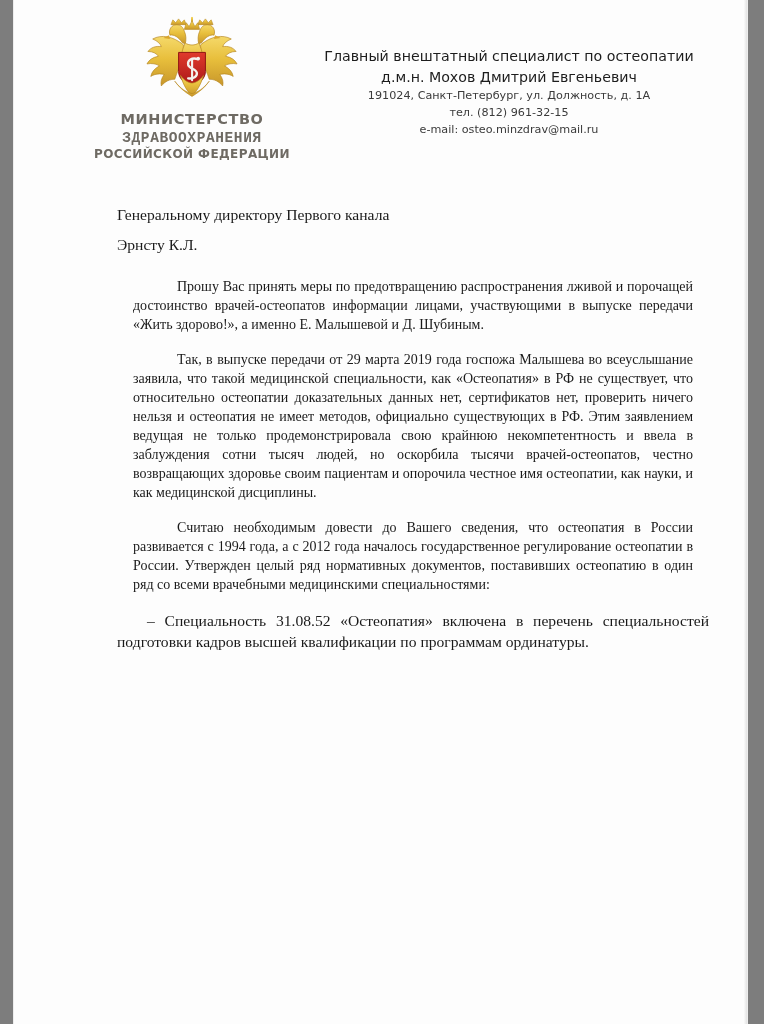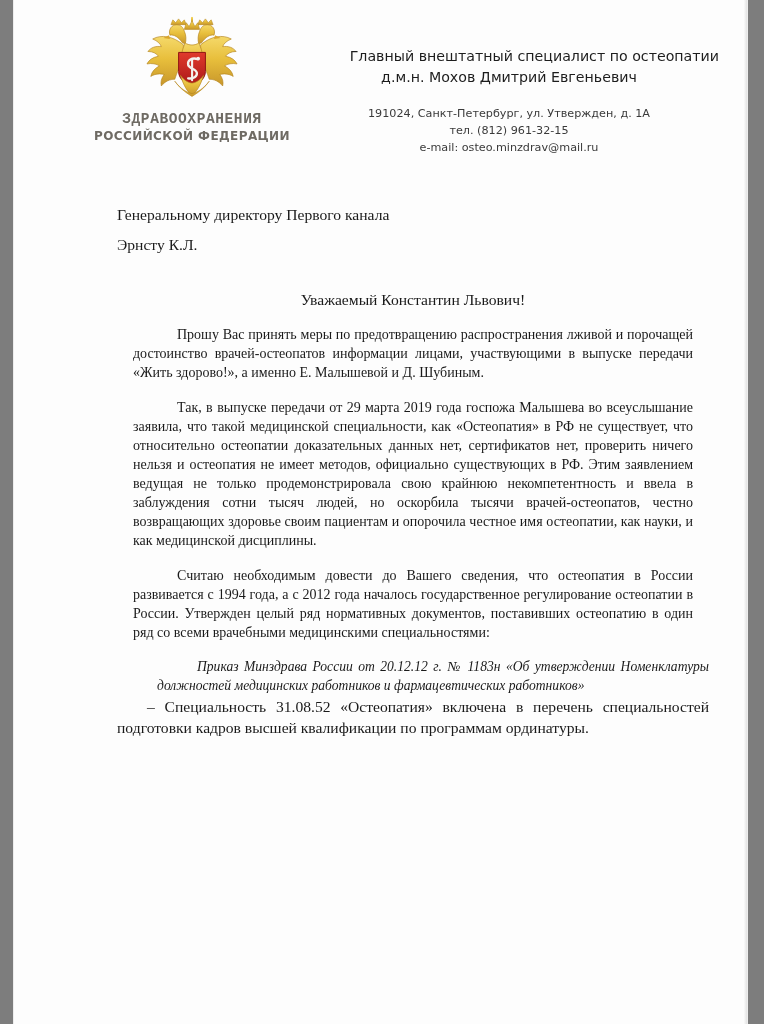--- a/index.html
+++ b/index.html
@@ -70,27 +70,26 @@
     top: 46px;
     width: 420px;
     text-align: center;
     font-family: "DejaVu Sans", sans-serif;
     color: #2a2a2a;
   }
   .contact-block .ct-role {
     font-size: 14.2px;
     line-height: 1.45;
     color: #1d1d1d;
-    text-align: right;
   }
   .contact-block .ct-name {
     font-size: 14.2px;
     line-height: 1.45;
     color: #1d1d1d;
-    margin-bottom: 19px;
+    margin-bottom: 1px;
   }
   .contact-block .ct-small {
     font-size: 11.2px;
     line-height: 1.5;
     color: #3a3a3a;
   }
 
   
   .doc-body {
     position: absolute;
@@ -210,48 +209,47 @@
           <circle cx="56.5" cy="44.5" r="1.9" fill="#f4f2ee"></circle>
 
           <path fill="url(#gold)" stroke="#b5861f" stroke-width="0.7" d="M38 62 C41 72 45 79 50 83 C55 79 59 72 62 62
                C58 68 52 70 50 70 C48 70 42 68 38 62 Z"></path>
           <path fill="url(#gold)" stroke="#b5861f" stroke-width="0.6" d="M32 68 C36 74 42 79 50 84 C58 79 64 74 68 68
                C62 76 55 80 50 81 C45 80 38 76 32 68 Z"></path>
         </svg>
       </div>
 
       <div class="ministry-name">
+        <div class="l1">МИНИСТЕРСТВО</div>
         <div class="l2">ЗДРАВООХРАНЕНИЯ</div>
         <div class="l3">РОССИЙСКОЙ ФЕДЕРАЦИИ</div>
       </div>
     </div>
 
     <div class="contact-block">
       <div class="ct-role">Главный внештатный специалист по остеопатии</div>
       <div class="ct-name">д.м.н. Мохов Дмитрий Евгеньевич</div>
-      <div class="ct-small">191024, Санкт-Петербург, ул. Утвержден, д. 1А</div>
+      <div class="ct-small">191024, Санкт-Петербург, ул. Должность, д. 1А</div>
       <div class="ct-small">тел. (812) 961-32-15</div>
       <div class="ct-small">e-mail: osteo.minzdrav@mail.ru</div>
     </div>
   </div>
 
   <div class="doc-body">
 
 
     <div class="addressee">
       <div>Генеральному директору Первого канала</div>
       <div>Эрнсту К.Л.</div>
     </div>
 
-    <div class="salutation">Уважаемый Константин Львович!</div>
 
     <p class="para gap-before">Прошу Вас принять меры по предотвращению распространения лживой и порочащей достоинство врачей-остеопатов информации лицами, участвующими в выпуске передачи «Жить здорово!», а именно Е. Малышевой и Д. Шубиным.</p>
 
     <p class="para gap-before">Так, в выпуске передачи от 29 марта 2019 года госпожа Малышева во всеуслышание заявила, что такой медицинской специальности, как «Остеопатия» в РФ не существует, что относительно остеопатии доказательных данных нет, сертификатов нет, проверить ничего нельзя и остеопатия не имеет методов, официально существующих в РФ. Этим заявлением ведущая не только продемонстрировала свою крайнюю некомпетентность и ввела в заблуждения сотни тысяч людей, но оскорбила тысячи врачей-остеопатов, честно возвращающих здоровье своим пациентам и опорочила честное имя остеопатии, как науки, и как медицинской дисциплины.</p>
 
     <p class="para tight">Считаю необходимым довести до Вашего сведения, что остеопатия в России развивается с 1994 года, а с 2012 года началось государственное регулирование остеопатии в России. Утвержден целый ряд нормативных документов, поставивших остеопатию в один ряд со всеми врачебными медицинскими специальностями:</p>
 
-    <p class="citation">Приказ Минздрава России от 20.12.12 г. № 1183н «Об утверждении Номенклатуры должностей медицинских работников и фармацевтических работников»</p>
 
     <p class="bullet">– Специальность 31.08.52 «Остеопатия» включена в перечень специальностей подготовки кадров высшей квалификации по программам ординатуры.</p>
 
   </div>
 </div>
 
 </body></html>

